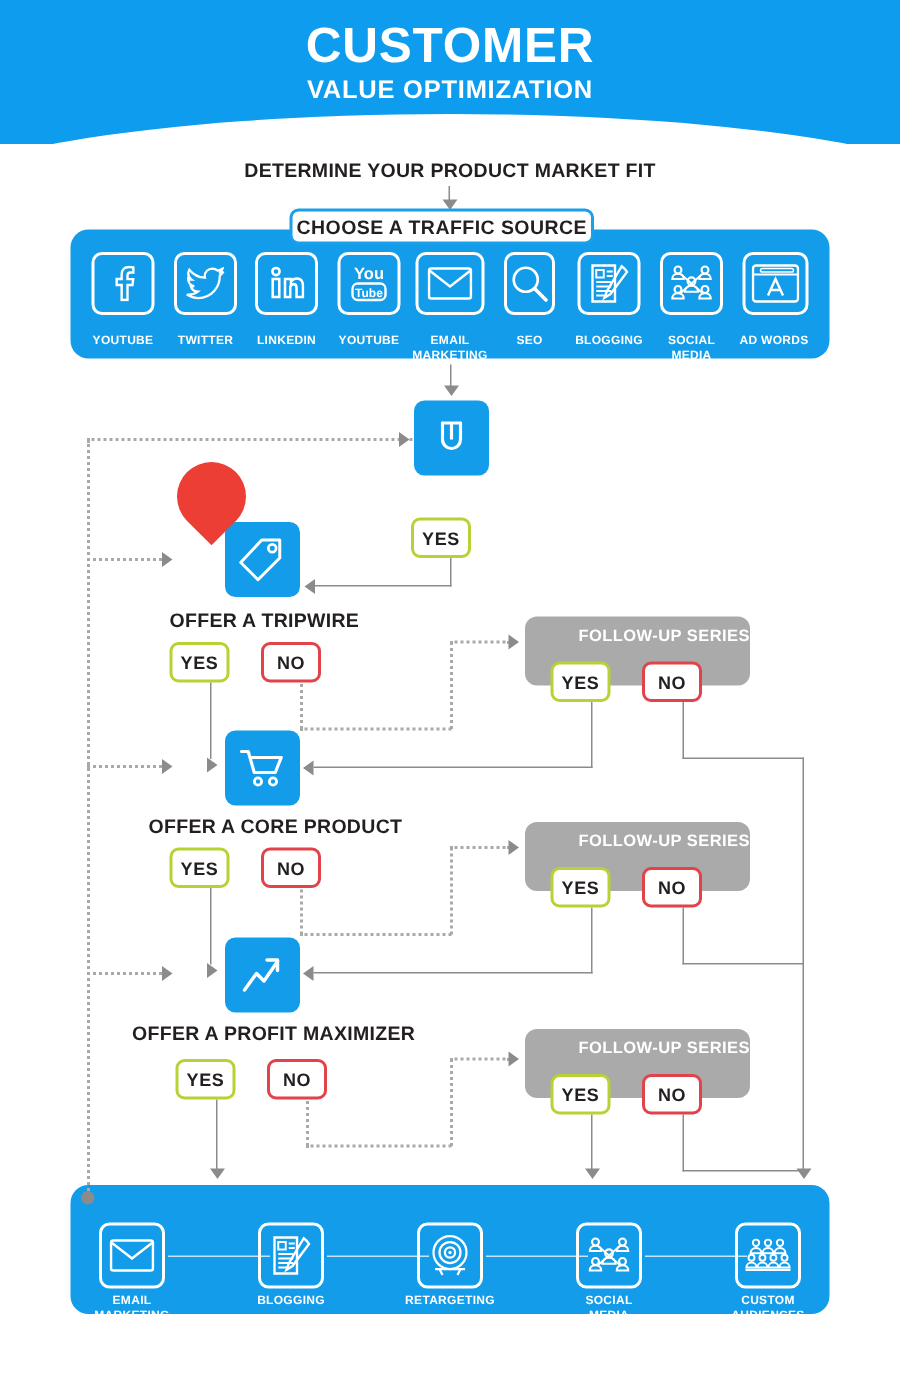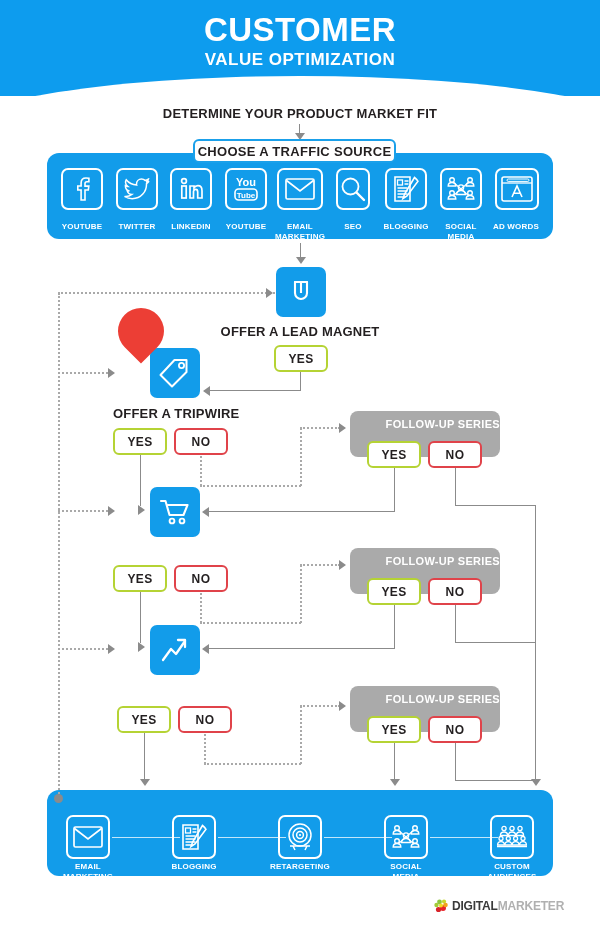--- a/index.html
+++ b/index.html
@@ -106,21 +106,21 @@
     width: 50px; height: 50px;
     background: #129cea;
     border-radius: 7px;
     display: flex; align-items: center; justify-content: center;
     z-index: 4;
   }
 
   
   .yn {
     position: absolute;
-    width: 54px; height: 27px;
+    width: 40px; height: 27px;
     background: #ffffff;
     border-radius: 6px;
     display: flex; align-items: center; justify-content: center;
     font-size: 12px; font-weight: bold;
     color: #231f20;
     letter-spacing: 0.4px;
     z-index: 7;
   }
   .yn.yes { border: 2px solid #b5d334; }
   .yn.no  { border: 2px solid #e0434a; }
@@ -332,21 +332,20 @@
   <div class="arrow-right" style="left:108px; top:644px;"></div>
 
   <div class="flow-icon" style="left:276px; top:267px;">
     <svg width="30" height="30" viewBox="0 0 30 30">
       <path d="M9 5v11a6 6 0 0 0 12 0V5" fill="none" stroke="#fff" stroke-width="2.1" stroke-linecap="round"></path>
       <path d="M9 5h5.5M15.5 5H21" stroke="#fff" stroke-width="2.1" stroke-linecap="round"></path>
       <path d="M14.5 5v11M15.5 5v11" stroke="#fff" stroke-width="1.1"></path>
       <path d="M14.8 22a1 1 0 0 0 .4 0" stroke="#fff" stroke-width="1.1"></path>
     </svg>
   </div>
-  <div class="step-title" style="left:0; top:324px; width:600px; text-align:center;">OFFER A LEAD MAGNET</div>
   <div class="yn yes" style="left:274px; top:345px;">YES</div>
 
   <div class="vline" style="left:300px; top:372px; height:19px;"></div>
   <div class="hline" style="left:210px; top:390px; width:91px;"></div>
   <div class="arrow-left" style="left:203px; top:386px;"></div>
 
   <div class="pin" style="left:118px; top:308px;"></div>
   <div class="pin-text" style="left:118px; top:308px;">
     <span>YOU</span><br>
     <span>ARE</span><br>
@@ -385,20 +384,21 @@
   <div class="vline" style="left:455px; top:468px; height:38px;"></div>
   <div class="hline" style="left:455px; top:505px; width:81px;"></div>
 
   <div class="flow-icon" style="left:150px; top:487px;">
     <svg width="32" height="28" viewBox="0 0 32 28">
       <path d="M2 3h4.5l4 14h14l4-10H9" fill="none" stroke="#fff" stroke-width="2.1" stroke-linecap="round" stroke-linejoin="round"></path>
       <circle cx="13" cy="23" r="2.4" fill="none" stroke="#fff" stroke-width="1.9"></circle>
       <circle cx="23" cy="23" r="2.4" fill="none" stroke="#fff" stroke-width="1.9"></circle>
     </svg>
   </div>
+  <div class="step-title" style="left:99px; top:543px;">OFFER A CORE PRODUCT</div>
   <div class="yn yes" style="left:113px; top:565px;">YES</div>
   <div class="yn no" style="left:174px; top:565px;">NO</div>
   <div class="vline" style="left:140px; top:592px; height:51px;"></div>
   <div class="arrow-right" style="left:138px; top:642px;"></div>
   <div class="dvline" style="left:200px; top:593px; height:30px;"></div>
   <div class="dhline" style="left:200px; top:622px; width:101px;"></div>
   <div class="dvline" style="left:300px; top:565px; height:58px;"></div>
   <div class="dhline" style="left:300px; top:564px; width:40px;"></div>
   <div class="arrow-right" style="left:339px; top:560px;"></div>
 
@@ -412,20 +412,21 @@
   <div class="arrow-left" style="left:202px; top:644px;"></div>
   <div class="vline" style="left:455px; top:605px; height:38px;"></div>
   <div class="hline" style="left:455px; top:642px; width:81px;"></div>
 
   <div class="flow-icon" style="left:150px; top:625px;">
     <svg width="30" height="30" viewBox="0 0 30 30">
       <path d="M3 25 11 14l5 5 9-13" fill="none" stroke="#fff" stroke-width="2.3" stroke-linecap="round" stroke-linejoin="round"></path>
       <path d="M18 5h7v7" fill="none" stroke="#fff" stroke-width="2.3" stroke-linecap="round" stroke-linejoin="round"></path>
     </svg>
   </div>
+  <div class="step-title" style="left:88px; top:681px;">OFFER A PROFIT MAXIMIZER</div>
   <div class="yn yes" style="left:117px; top:706px;">YES</div>
   <div class="yn no" style="left:178px; top:706px;">NO</div>
   <div class="vline" style="left:144px; top:733px; height:48px;"></div>
   <div class="arrow-down" style="left:140px; top:779px;"></div>
   <div class="dvline" style="left:204px; top:734px; height:30px;"></div>
   <div class="dhline" style="left:204px; top:763px; width:97px;"></div>
   <div class="dvline" style="left:300px; top:706px; height:58px;"></div>
   <div class="dhline" style="left:300px; top:705px; width:40px;"></div>
   <div class="arrow-right" style="left:339px; top:701px;"></div>
 
@@ -506,27 +507,14 @@
       <circle cx="5" cy="14.5" r="2" fill="none" stroke="#fff" stroke-width="1.3"></circle>
       <circle cx="12.3" cy="14.5" r="2" fill="none" stroke="#fff" stroke-width="1.3"></circle>
       <circle cx="19.6" cy="14.5" r="2" fill="none" stroke="#fff" stroke-width="1.3"></circle>
       <circle cx="27" cy="14.5" r="2" fill="none" stroke="#fff" stroke-width="1.3"></circle>
       <path d="M1.6 21c0-2.1 1.5-3.3 3.4-3.3S8.4 18.9 8.4 21zM8.9 21c0-2.1 1.5-3.3 3.4-3.3s3.4 1.2 3.4 3.3zM16.2 21c0-2.1 1.5-3.3 3.4-3.3S23 18.9 23 21zM23.6 21c0-2.1 1.5-3.3 3.4-3.3s3.4 1.2 3.4 3.3z" fill="none" stroke="#fff" stroke-width="1.3"></path>
       <path d="M1 22.5h30" stroke="#fff" stroke-width="1.5"></path>
     </svg>
   </div>
   <div class="bar-label" style="left:477px; top:862px; width:70px;">CUSTOM<br>AUDIENCES</div>
 
-  <div class="logo">
-    <svg width="20" height="20" viewBox="0 0 20 20">
-      <circle cx="7.5" cy="6" r="2.4" fill="#8cc63f"></circle>
-      <circle cx="12" cy="5.5" r="2.1" fill="#c7d92d"></circle>
-      <circle cx="4.5" cy="9" r="2.2" fill="#a3cc39"></circle>
-      <circle cx="11" cy="12" r="3" fill="#e8242a"></circle>
-      <circle cx="6.5" cy="13.5" r="2.6" fill="#d8242a"></circle>
-      <circle cx="13.5" cy="9" r="2.3" fill="#f0a51e"></circle>
-      <circle cx="9" cy="9.5" r="2" fill="#f5d820"></circle>
-    </svg>
-    <span class="logo-text logo-dark">DIGITAL</span>
-    <span class="logo-text logo-gray">MARKETER</span>
-  </div>
 
 </div>
 
 </body></html>

